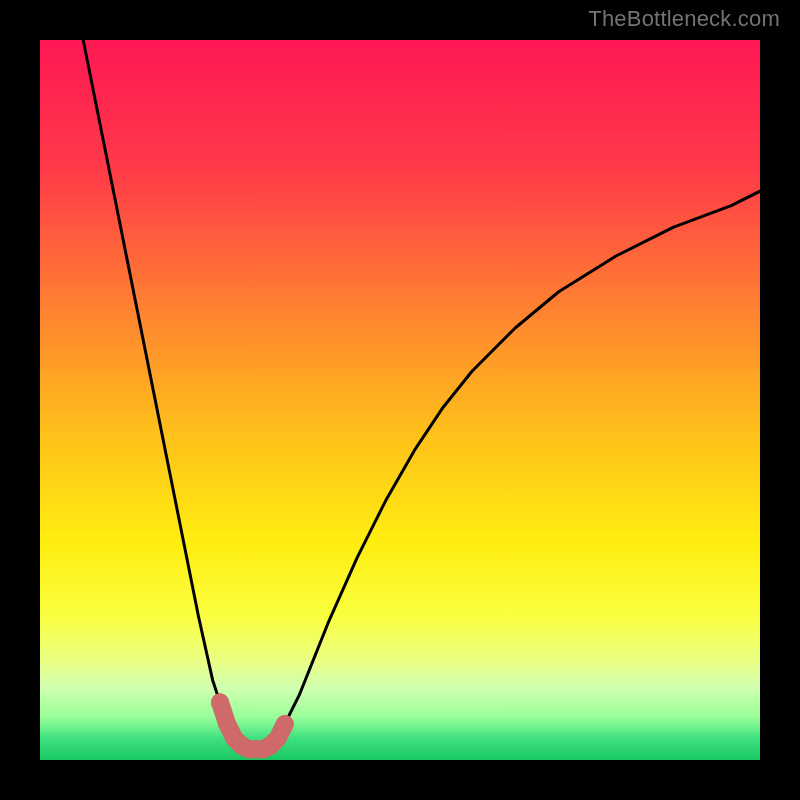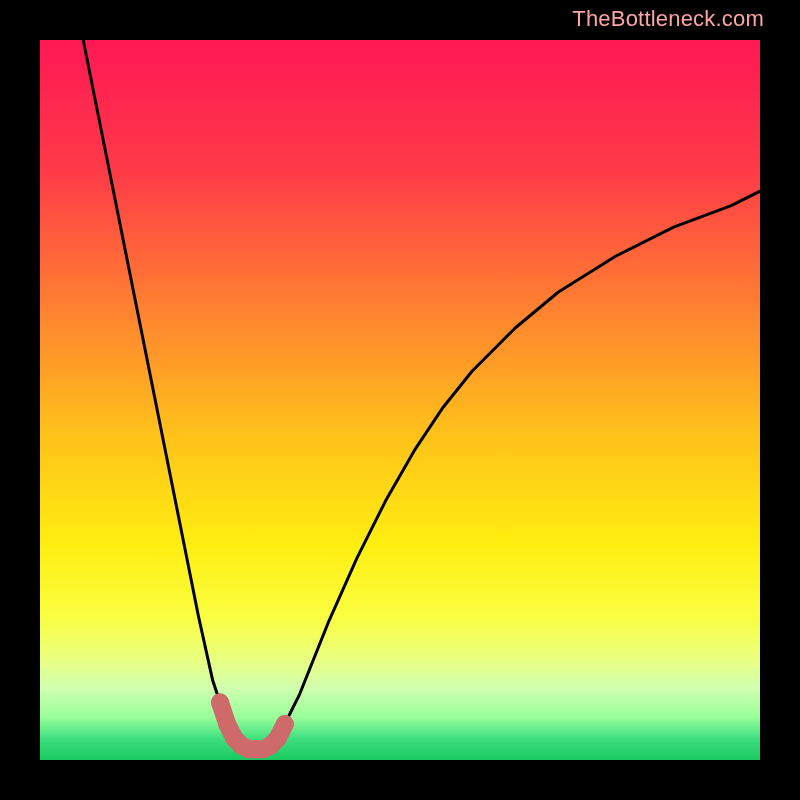--- a/index.html
+++ b/index.html
@@ -29,23 +29,23 @@
   .gradient {
     position: absolute;
     left: 0;
     top: 0;
     width: 100%;
     height: 100%;
   }
   .watermark {
     position: absolute;
     top: 6px;
-    right: 36px;
+    right: 20px;
     font: 22px Arial, Helvetica, sans-serif;
-    color: #fca5a5;
+    color: #737373;
     letter-spacing: 0.2px;
   }
   svg.curve {
     position: absolute;
     left: 0;
     top: 0;
     width: 100%;
     height: 100%;
   }
 </style>

